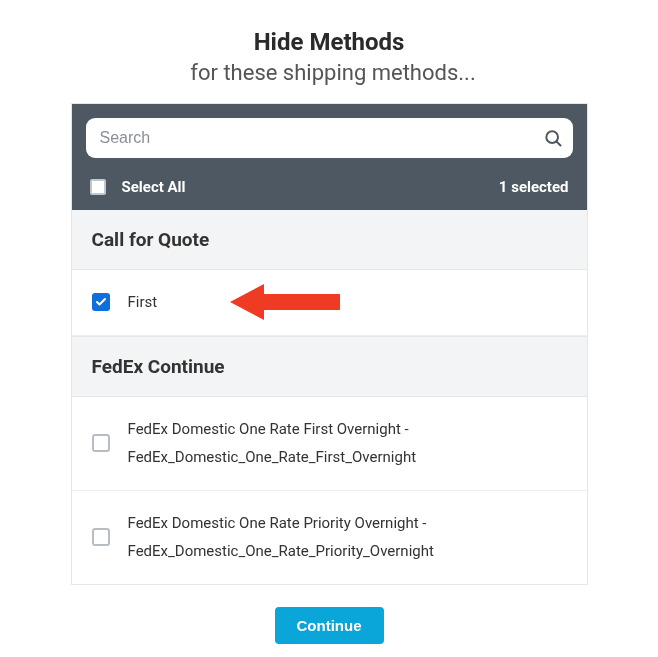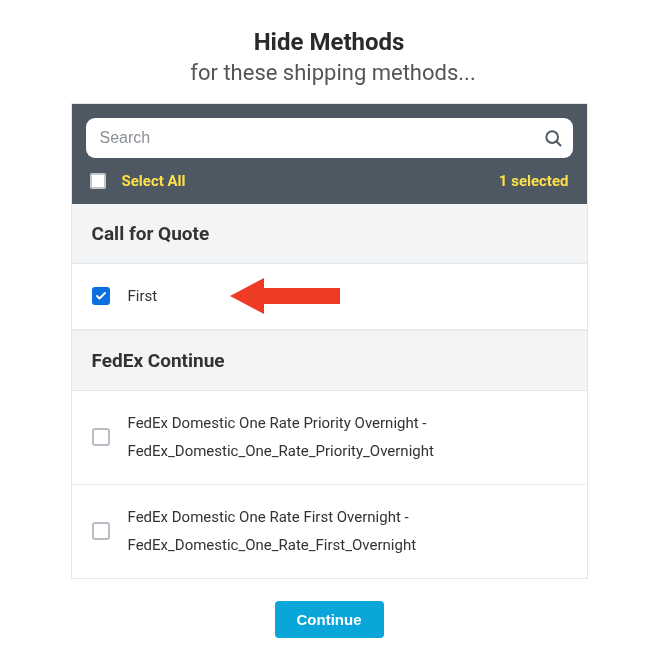--- a/index.html
+++ b/index.html
@@ -60,22 +60,22 @@
     right: 10px;
     top: 50%;
     transform: translateY(-50%);
     color: #4e5862;
     display: flex;
     align-items: center;
   }
   .select-row {
     display: flex;
     align-items: center;
-    padding: 14px 4px 14px 4px;
-    color: #fde047;
+    padding: 20px 4px 14px 4px;
+    color: #ffffff;
   }
   .select-all-check {
     width: 16px;
     height: 16px;
     border: 2px solid #c2c7cd;
     background: #fff;
     border-radius: 2px;
     margin-right: 16px;
     cursor: pointer;
     flex-shrink: 0;
@@ -191,25 +191,25 @@
           <div class="item-label">First</div>
           <div class="arrow-overlay" style="left: 158px;">
             <svg width="110" height="44" viewBox="0 0 110 44">
               <polygon points="0,22 34,4 34,14 110,14 110,30 34,30 34,40" fill="#ef3b24"></polygon>
             </svg>
           </div>
         </div>
         <div class="group-header">FedEx Continue</div>
         <div class="item-row">
           <div class="check unchecked"></div>
-          <div class="item-label">FedEx Domestic One Rate Priority Overnight - FedEx_Domestic_One_Rate_Priority_Overnight</div>
+          <div class="item-label">FedEx Domestic One Rate First Overnight - FedEx_Domestic_One_Rate_First_Overnight</div>
         </div>
         <div class="item-row">
           <div class="check unchecked"></div>
-          <div class="item-label">FedEx Domestic One Rate First Overnight - FedEx_Domestic_One_Rate_First_Overnight</div>
+          <div class="item-label">FedEx Domestic One Rate Priority Overnight - FedEx_Domestic_One_Rate_Priority_Overnight</div>
         </div>
       </div>
   </div>
 
   <div class="footer">
     <button class="continue-btn">Continue</button>
   </div>
 </div>
 
 </body></html>

